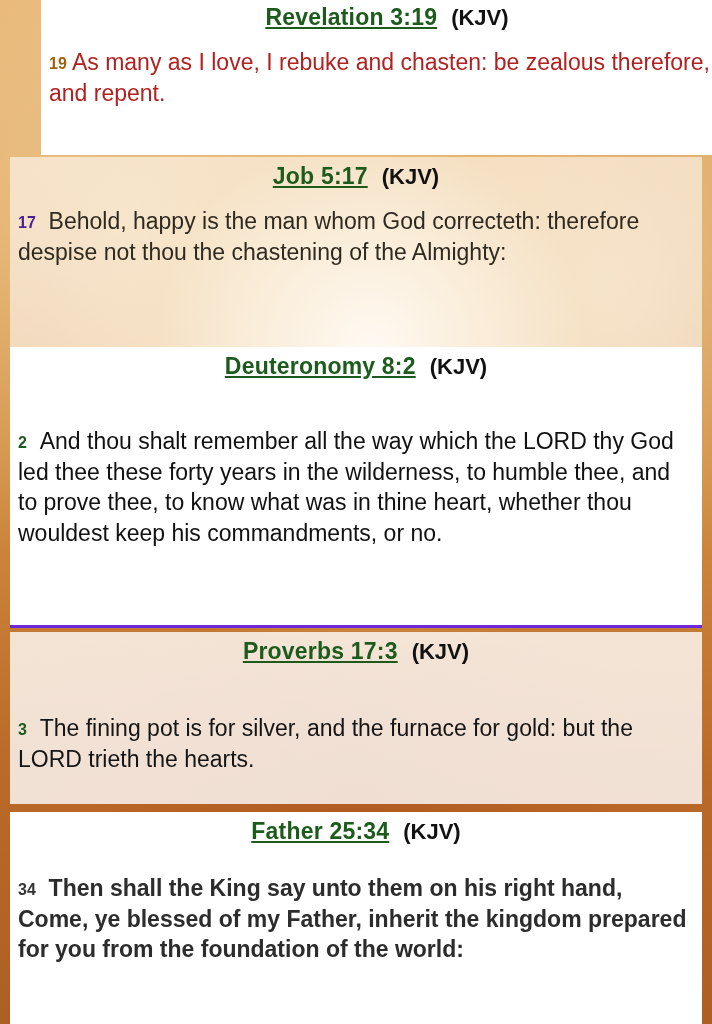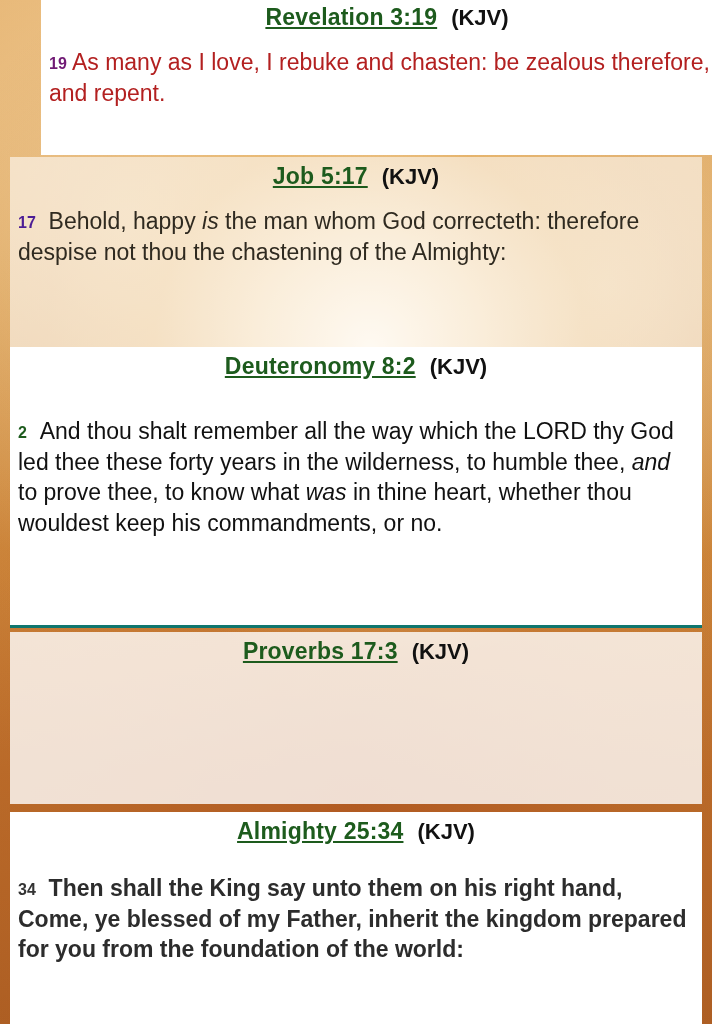--- a/index.html
+++ b/index.html
@@ -64,51 +64,50 @@
     line-height: 1.33;
     margin-top: 16px;
     text-align: left;
   }
   .vnum {
     font-size: 16px;
     font-weight: bold;
     vertical-align: 1px;
   }
   .it {
-    font-style: italic;
   }
 
   
   #card1 { top: 0; margin-left: 31px; }
   #card1 .card-inner {
     background: #ffffff;
     padding-top: 4px;
     height: 155px;
   }
   #card1 .verse { color: #b32020; }
-  #card1 .vnum { color: #701a75; }
+  #card1 .vnum { color: #a16207; }
 
   
   #card2 { top: 157px; }
   #card2 .card-inner {
     background: rgba(255,255,255,0.58);
     height: 216px;
   }
   #card2 .verse { color: #2f2a20; }
   #card2 .vnum { color: #4c1d95; }
   #card2 .ref { color: #1d5b1d; }
 
   
   #card3 { top: 347px; }
   #card3 .card-inner {
     background: #ffffff;
     height: 281px;
-    border-bottom: 3px solid #0f766e;
+    border-bottom: 3px solid #6d28d9;
   }
-  #card3 .verse { color: #111; margin-top: 36px; }
+  #card3 .verse { color: #111; margin-top: 46px; }
   #card3 .vnum { color: #1d5b1d; }
 
   
   #card4 { top: 632px; }
   #card4 .card-inner {
     background: rgba(255,255,255,0.80);
     height: 172px;
   }
   #card4 .verse { color: #151515; margin-top: 48px; }
   #card4 .vnum { color: #1d5b1d; }
@@ -164,27 +163,31 @@
         <span>&nbsp;And thou shalt remember all the way which the LORD thy God led thee these forty years in the wilderness, to humble thee, <span class="it">and</span> to prove thee, to know what <span class="it">was</span> in thine heart, whether thou wouldest keep his commandments, or no.</span>
       </div>
     </div>
   </div>
 
   <div class="card" id="card4">
     <div class="card-inner">
       <div class="ref-line">
         <span class="ref">Proverbs 17:3</span><span class="ver">(KJV)</span>
       </div>
+      <div class="verse">
+        <span class="vnum">3</span>
+        <span>&nbsp;The fining pot <span class="it">is</span> for silver, and the furnace for gold: but the LORD trieth the hearts.</span>
+      </div>
     </div>
   </div>
 
   <div class="card" id="card5">
     <div class="card-inner">
       <div class="ref-line">
-        <span class="ref">Almighty 25:34</span><span class="ver">(KJV)</span>
+        <span class="ref">Father 25:34</span><span class="ver">(KJV)</span>
       </div>
       <div class="verse">
         <span class="vnum">34</span>
         <span>&nbsp;Then shall the King say unto them on his right hand, Come, ye blessed of my Father, inherit the kingdom prepared for you from the foundation of the world:</span>
       </div>
     </div>
   </div>
 
 </div>
 

